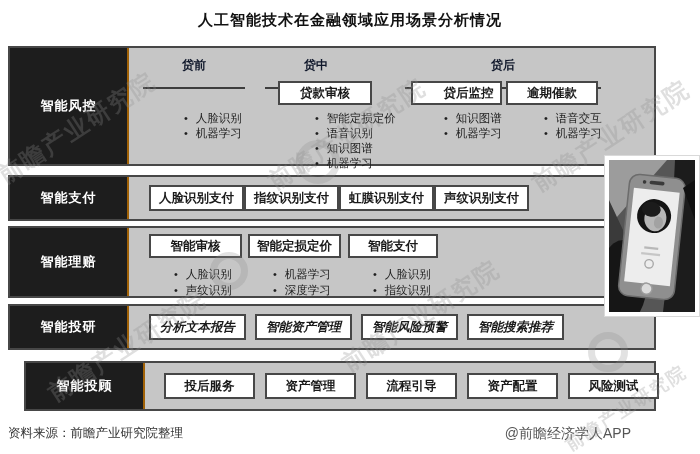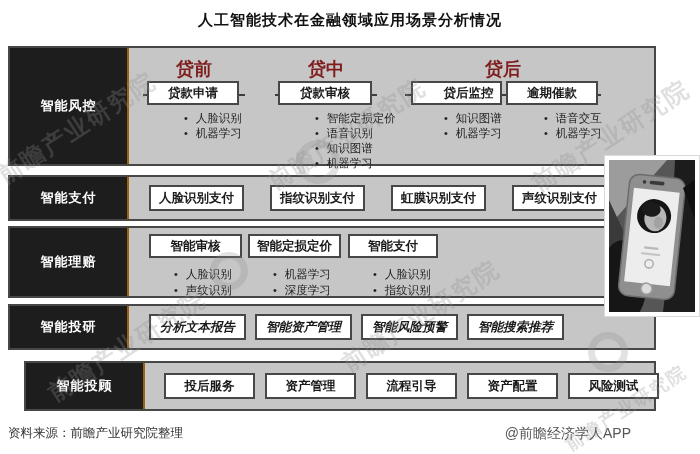--- a/index.html
+++ b/index.html
@@ -18,46 +18,46 @@
                font-size:13px; font-weight:bold; letter-spacing:1px;
                border-right:2px solid #a16207; }
   .row-content { flex:1; position:relative; }
 
   .r1 { height:120px; }
   .r2 { height:46px; margin-top:9px; }
   .r3 { height:72px; margin-top:5px; }
   .r4 { height:46px; margin-top:6px; }
   .r5 { height:50px; margin-top:11px;margin-left:16px; }
 
-  .col-header { position:absolute; top:9px; text-align:center; font-size:18px;
-                font-weight:bold; color:#7f1d1d; border-bottom:2px solid #3d3d3d;
+  .col-header { position:absolute; top:9px; text-align:center; font-size:12px;
+                font-weight:bold; color:#0f172a; border-bottom:2px solid #3d3d3d;
                 padding-bottom:13px; }
   .h-pre  { left:14px;  width:102px; }
-  .h-mid  { left:146px; width:102px; }
+  .h-mid  { left:136px; width:102px; }
   .h-post { left:276px; width:196px; }
 
   .wbox { background:#ffffff; border:2px solid #474747; color:#1a1a1a;
           display:flex; align-items:center; justify-content:center;
           font-size:12.5px; font-weight:bold; white-space:nowrap; }
   .r1 .wbox { position:absolute; top:33px; height:24px; }
   .b-pre   { left:18px;  width:92px; }
   .b-mid   { left:149px; width:94px; }
   .b-post1 { left:282px; width:91px;padding-left:24px; }
   .b-post2 { left:377px; width:92px; }
 
   .bullets { position:absolute; font-size:11.5px; color:#1f1f1f; line-height:15px; }
   .r1 .bullets { top:63px; }
   .bl-pre   { left:26px; }
   .bl-mid   { left:157px; }
   .bl-post1 { left:286px; }
   .bl-post2 { left:386px; }
   .bullet { white-space:nowrap;margin-left:29px; }
   .bullet::before { content:"\2022"; margin-right:8px; font-size:11px; color:#1f1f1f; }
   .r2 .row-content, .r4 .row-content, .r5 .row-content { display:flex; align-items:center; }
-  .r2 .row-content { padding-left:20px; gap:26px; }
+  .r2 .row-content { padding-left:20px; gap:0; }
   .r2 .wbox { width:95px; height:26px; }
   .r4 .row-content { padding-left:20px; gap:9px;font-style:italic; }
   .r4 .wbox { width:97px; height:26px; }
   .r5 .row-content { padding-left:19px; gap:10px; }
   .r5 .wbox { width:91px; height:26px; }
 
   .claim-col { position:absolute; top:6px; }
   .cc1 { left:20px;  width:93px; }
   .cc2 { left:119px; width:93px; }
   .cc3 { left:219px; width:90px; }
@@ -99,21 +99,20 @@
 
   <div id="table">
 
     <div class="row r1">
       <div class="row-label">智能风控</div>
       <div class="row-content">
         <div class="col-header h-pre">贷前</div>
         <div class="col-header h-mid">贷中</div>
         <div class="col-header h-post">贷后</div>
 
-        <div class="wbox b-pre">贷款申请</div>
         <div class="wbox b-mid">贷款审核</div>
         <div class="wbox b-post1">贷后监控</div>
         <div class="wbox b-post2">逾期催款</div>
 
         <div class="bullets bl-pre">
           <div class="bullet">人脸识别</div>
           <div class="bullet">机器学习</div>
         </div>
         <div class="bullets bl-mid">
           <div class="bullet">智能定损定价</div>

